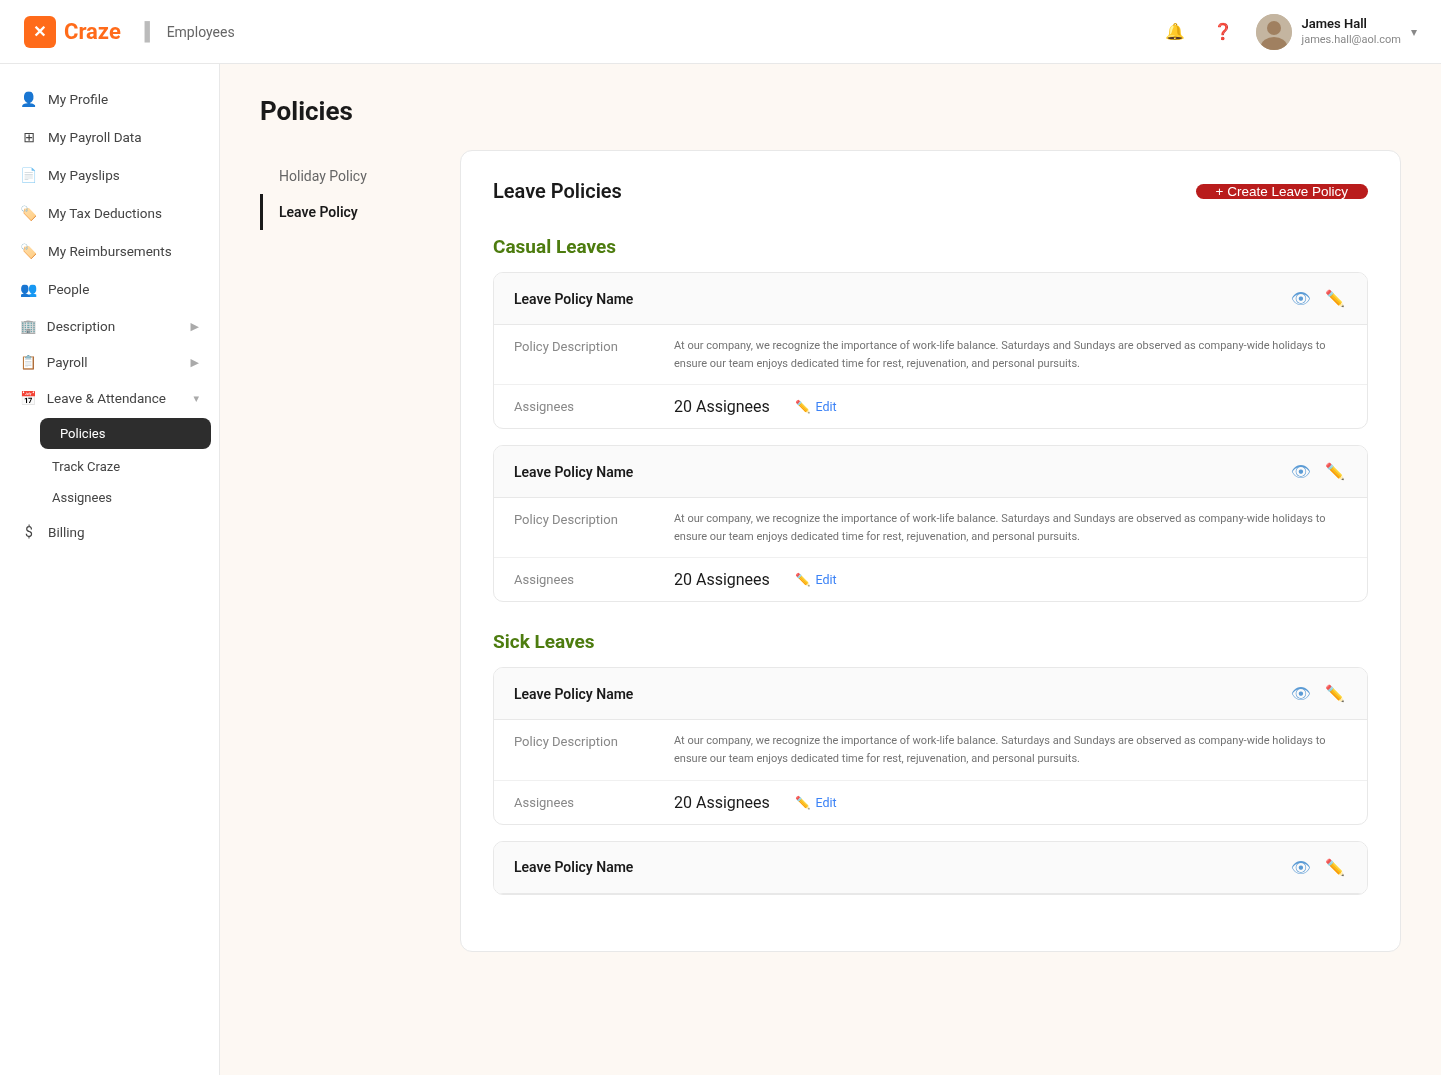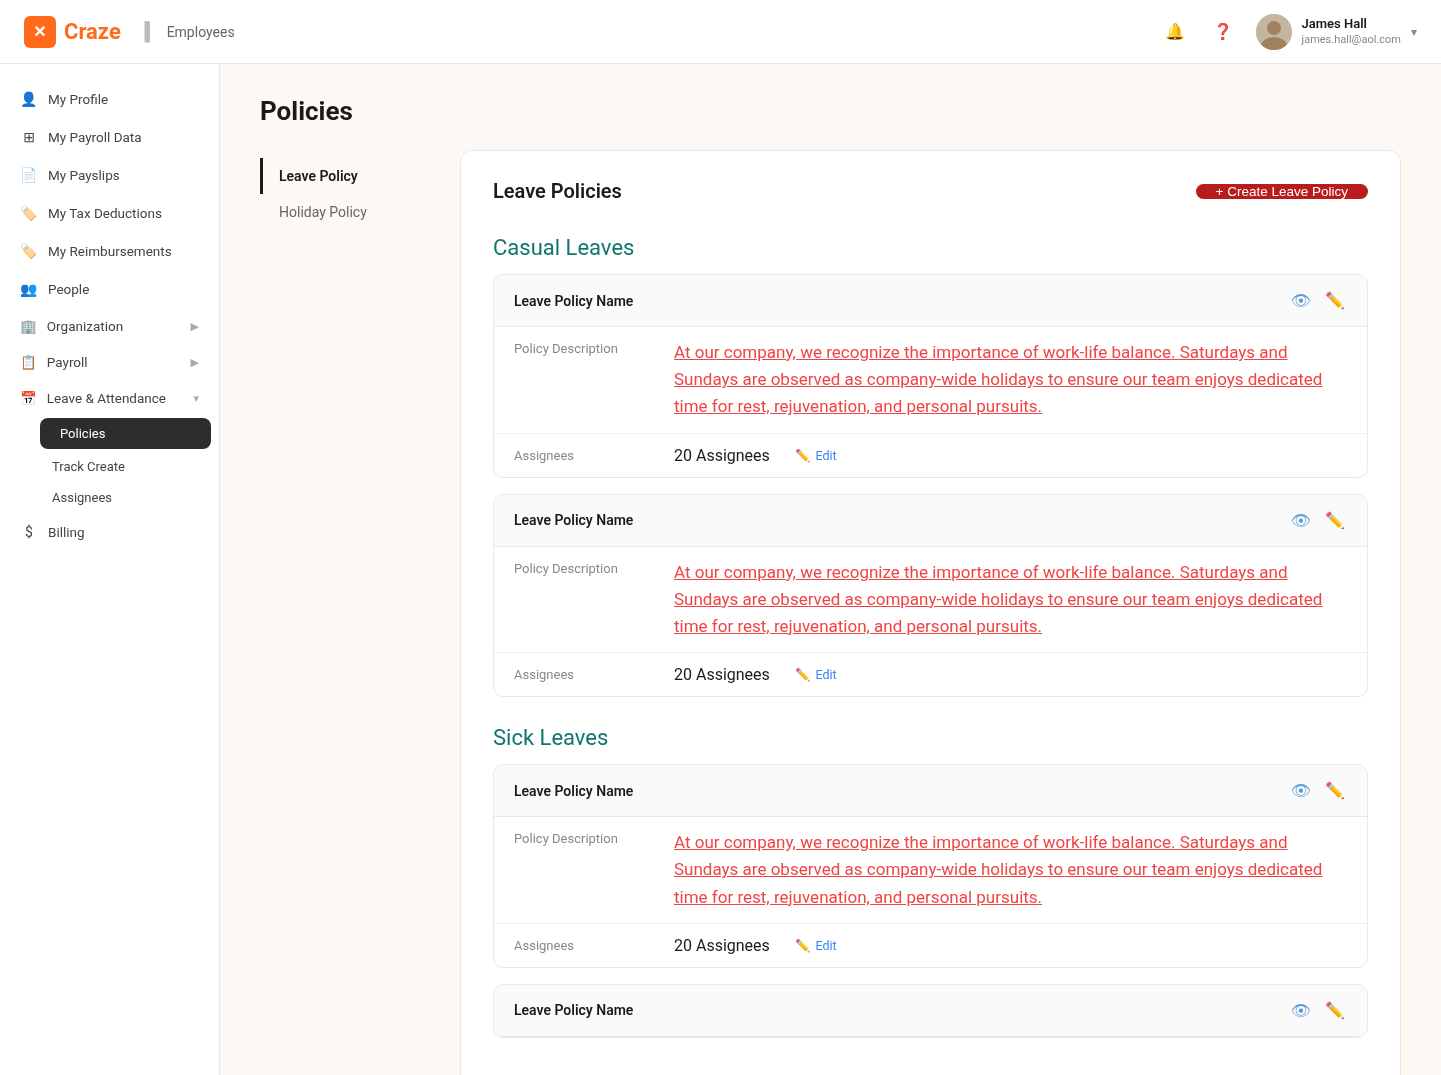--- a/index.html
+++ b/index.html
@@ -95,21 +95,21 @@
     }
     .policies-title { font-size: 20px; font-weight: 600; }
     .create-btn {
       background: #b91c1c; color: white; border: none; padding: 0 20px;
       border-radius: 8px; font-size: 13.5px; font-weight: 500; cursor: pointer;
       display: flex; align-items: center; gap: 6px;
     }
 
     
     .leave-section { margin-bottom: 28px; }
-    .section-title { font-size: 22px; font-weight: 400; margin-bottom: 14px; color: #0f766e; }
+    .section-title { font-size: 19px; font-weight: 700; margin-bottom: 14px; color: #4d7c0f; }
 
     
     .policy-card {
       border: 1px solid #e8e8e8; border-radius: 10px; overflow: hidden; margin-bottom: 16px;
     }
     .policy-card-header {
       display: flex; align-items: center; justify-content: space-between;
       padding: 14px 20px; background: #fafafa; border-bottom: 1px solid #e8e8e8;
     }
     .policy-name { font-weight: 600; font-size: 14px; }
@@ -118,21 +118,21 @@
       color: #5b9bd5; font-size: 16px; cursor: pointer; padding: 2px;
     }
     .policy-row {
       display: flex; padding: 12px 20px; border-bottom: 1px solid #f0f0f0;
     }
     .policy-row:last-child { border-bottom: none; }
     .policy-row-label {
       width: 160px; font-size: 13px; color: #888; flex-shrink: 0; padding-top: 2px;
     }
     .policy-row-value {
-      font-size: 17px; color: #ef4444; flex: 1; line-height: 1.6; text-decoration: underline;
+      font-size: 11px; color: #737373; flex: 1; line-height: 1.6;
     }
     .assignees-row {
       display: flex; align-items: center; gap: 26px;
     }
     .edit-link {
       color: #3b82f6; font-size: 12.5px; cursor: pointer; display: flex; align-items: center; gap: 4px;
     }
   </style>
 </head>
 <body>
@@ -191,21 +191,21 @@
   </div>
   <div class="nav-item">
     <span class="icon">👥</span>
     <span>People</span>
   </div>
 
 
   <div class="nav-item-with-arrow">
     <div style="display:flex;align-items:center;gap:10px;">
       <span class="icon">🏢</span>
-      <span>Organization</span>
+      <span>Description</span>
     </div>
     <span style="font-size:11px;color:#aaa;">▶</span>
   </div>
   <div class="nav-item-with-arrow">
     <div style="display:flex;align-items:center;gap:10px;">
       <span class="icon">📋</span>
       <span>Payroll</span>
     </div>
     <span style="font-size:11px;color:#aaa;">▶</span>
   </div>
@@ -215,41 +215,41 @@
       <span>Leave &amp; Attendance</span>
     </div>
     <span style="font-size:11px;color:#aaa;">▾</span>
   </div>
 
   <div class="nav-sub">
     <div class="nav-item active">
       <span>Policies</span>
     </div>
     <div class="nav-item">
-      <span>Track Create</span>
+      <span>Track Craze</span>
     </div>
     <div class="nav-item">
       <span>Assignees</span>
     </div>
   </div>
 
   <div class="nav-item">
     <span class="icon">$</span>
     <span>Billing</span>
   </div>
 </div>
 
 <div class="main">
   <h1 class="page-title">Policies</h1>
 
   <div class="content-area">
 
     <div class="sub-nav">
+      <a class="sub-nav-item">Holiday Policy</a>
       <a class="sub-nav-item active">Leave Policy</a>
-      <a class="sub-nav-item">Holiday Policy</a>
     </div>
 
     <div class="policies-panel">
       <div class="policies-header">
         <h2 class="policies-title">Leave Policies</h2>
         <button class="create-btn">+ Create Leave Policy</button>
       </div>
 
       <div class="leave-section">
         <h3 class="section-title">Casual Leaves</h3>

